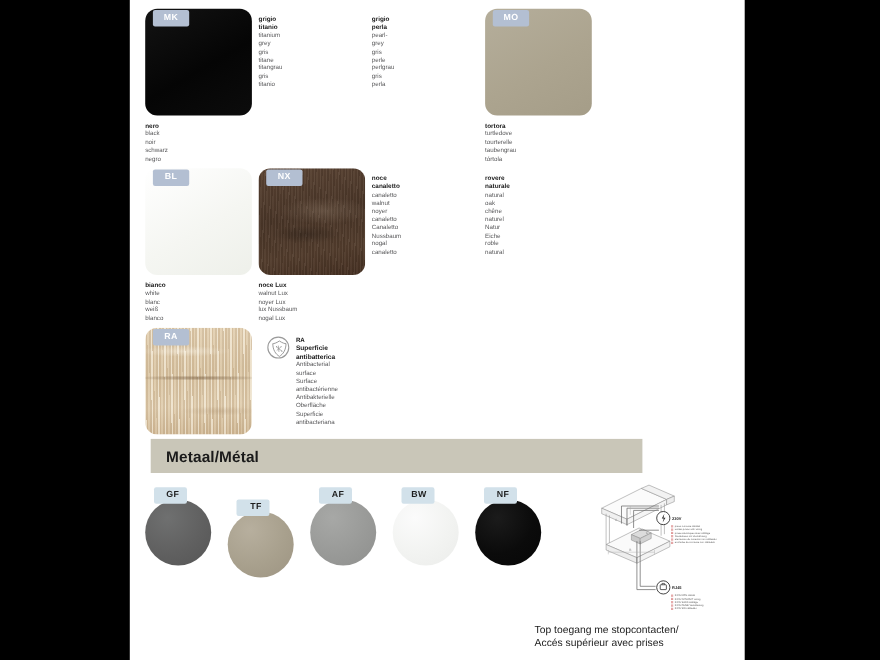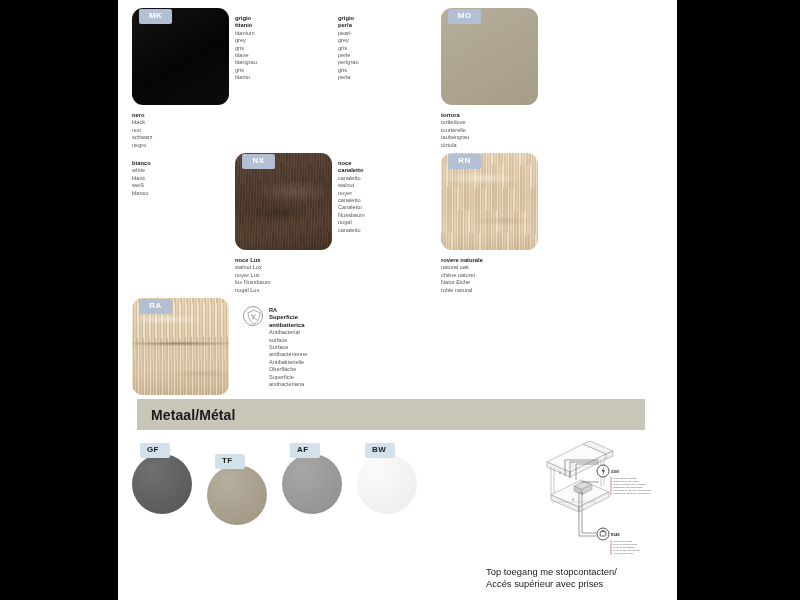--- a/index.html
+++ b/index.html
@@ -124,41 +124,41 @@
     position: relative; overflow: hidden;
   }
   .anti-icon svg { position: absolute; left: 2px; top: 2px; }
   .anti-text { font-size: 5.6px; line-height: 7.4px; color: #58585a; padding-top: 1px; }
   .anti-text .t0 { font-weight: bold; color: #1a1a1a; }
   .anti-text .t1 { font-weight: bold; color: #1a1a1a; font-size: 6px; }
 
   
   #metal-band {
     position: absolute; left: 19px; top: 399px;
-    width: 508px; height: 31px;
+    width: 447px; height: 31px;
     background: #c9c6b8;
   }
   #metal-band .band-title {
     position: absolute; left: 14px; top: 8px;
     font-size: 14px; font-weight: bold; color: #1a1a1a;
     letter-spacing: .1px;
   }
 
   
   .circle-cell { position: absolute; top: 443px; }
   .circle {
     position: relative; width: 60px; height: 60px; border-radius: 50%;
     margin-top: 11px;
   }
   .circle-tab {
     position: absolute; left: 8px; top: 0;
     min-width: 30px; padding: 2px 7px 3px 7px;
     background: #d2e1ea; color: #1d1d1d;
     font-size: 8px; font-weight: bold; letter-spacing: .4px;
-    text-align: left; border-radius: 2px; z-index: 3; line-height: 10px;
+    text-align: right; border-radius: 2px; z-index: 3; line-height: 10px;
   }
   .c-gf { background: radial-gradient(circle at 34% 28%, #6f7070 0%, #606060 55%, #555555 100%); }
   .c-tf { background: radial-gradient(circle at 34% 28%, #b7af9e 0%, #a8a08d 55%, #9d9482 100%); }
   .c-af { background: radial-gradient(circle at 34% 28%, #a7a8a6 0%, #999a98 55%, #8e8f8d 100%); }
   .c-bw { background: radial-gradient(circle at 34% 28%, #fbfbfb 0%, #f2f3f1 55%, #ebecea 100%); }
   .c-nf { background: radial-gradient(circle at 34% 28%, #1b1b1b 0%, #0b0b0b 55%, #070707 100%); }
 
   
   #tech { position: absolute; left: 425px; top: 440px; width: 140px; height: 120px; }
   .legend-txt { font-size: 2.2px; line-height: 3.1px; fill: #4a4a4a; }
@@ -218,20 +218,23 @@
         <div>turtledove</div>
         <div>tourterelle</div>
         <div>taubengrau</div>
         <div>tórtola</div>
       </div>
     </div>
   </div>
 
   <div class="swatch-row" style="left:14px; top:153px;">
     <div class="swatch-cell" style="left:0px; top:0px;">
+      <div class="swatch f-bl">
+        <span class="tab">BL</span>
+      </div>
       <div class="names">
         <div class="n0">bianco</div>
         <div>white</div>
         <div>blanc</div>
         <div>weiß</div>
         <div>blanco</div>
       </div>
     </div>
 
     <div class="swatch-cell" style="left:103px; top:0px;">
@@ -251,23 +254,20 @@
       <div class="names">
         <div class="n0">noce canaletto</div>
         <div>canaletto walnut</div>
         <div>noyer canaletto</div>
         <div>Canaletto Nussbaum</div>
         <div>nogal canaletto</div>
       </div>
     </div>
 
     <div class="swatch-cell" style="left:309px; top:0px;">
-      <div class="swatch f-rn">
-        <span class="tab">RN</span>
-      </div>
       <div class="names">
         <div class="n0">rovere naturale</div>
         <div>natural oak</div>
         <div>chêne naturel</div>
         <div>Natur Eiche</div>
         <div>roble natural</div>
       </div>
     </div>
   </div>
 
@@ -312,20 +312,24 @@
     <div class="circle c-tf"></div>
   </div>
   <div class="circle-cell" style="left:164px;">
     <span class="circle-tab">AF</span>
     <div class="circle c-af"></div>
   </div>
   <div class="circle-cell" style="left:239px;">
     <span class="circle-tab">BW</span>
     <div class="circle c-bw"></div>
   </div>
+  <div class="circle-cell" style="left:314px;">
+    <span class="circle-tab">NF</span>
+    <div class="circle c-nf"></div>
+  </div>
 
   <div id="tech">
     <svg width="140" height="120" viewBox="0 0 140 120">
       <g stroke="#8d8d8d" stroke-width="0.5" fill="none" stroke-linejoin="round">
 
         <path d="M4 22 L40 4 L63 14 L27 32 Z" fill="#fbfbfb"></path>
         <path d="M4 22 L4 27 L27 37 L27 32 Z" fill="#f0f0f0"></path>
         <path d="M27 32 L63 14 L63 19 L27 37 Z" fill="#f5f5f5"></path>
 
         <path d="M40 4 L47 1 L70 11 L63 14 Z" fill="#f2f2f2"></path>

